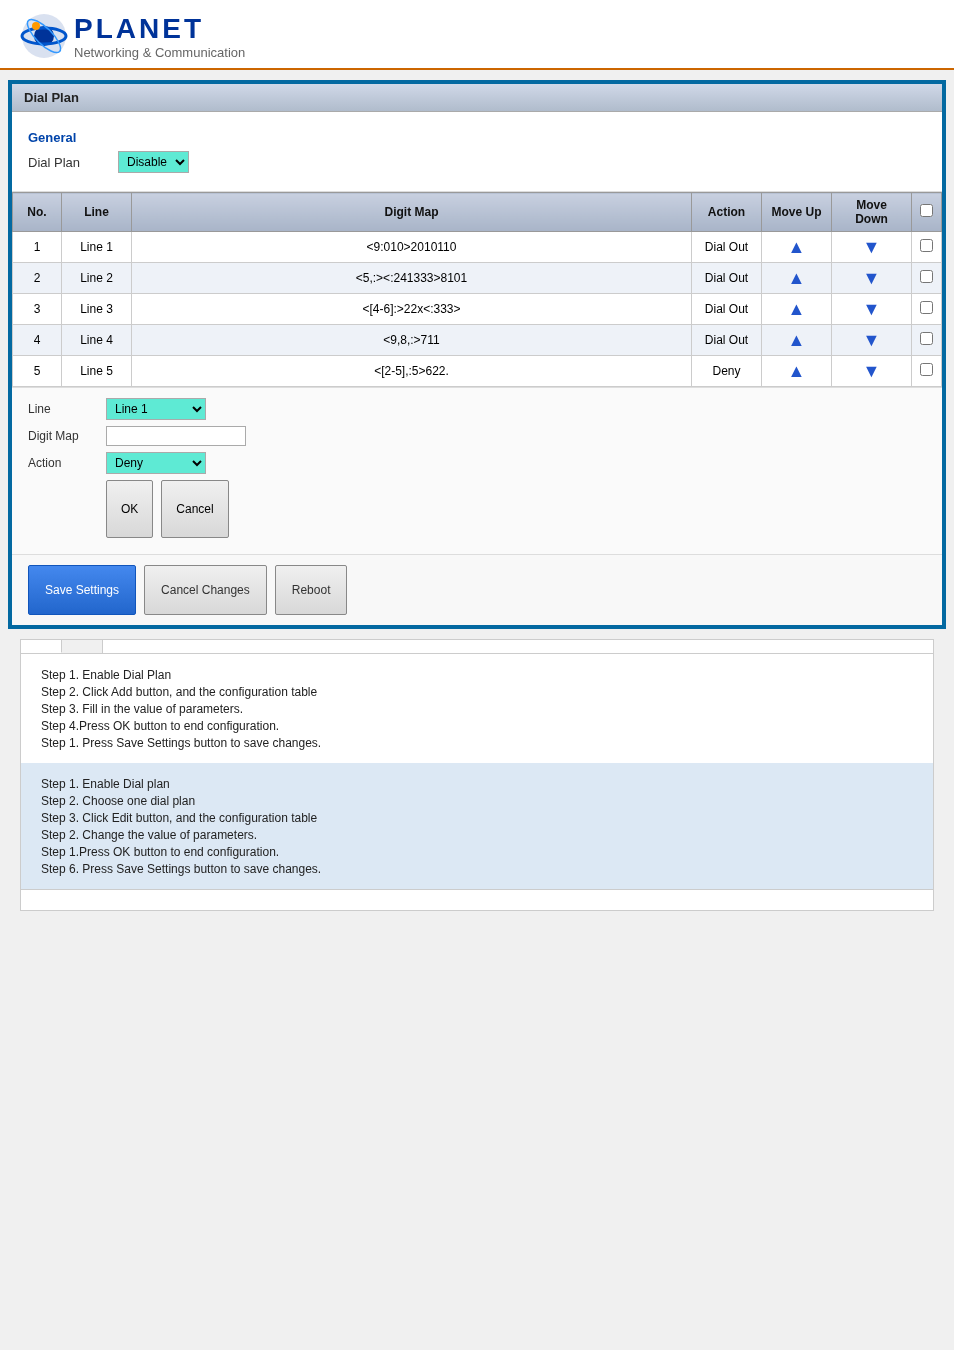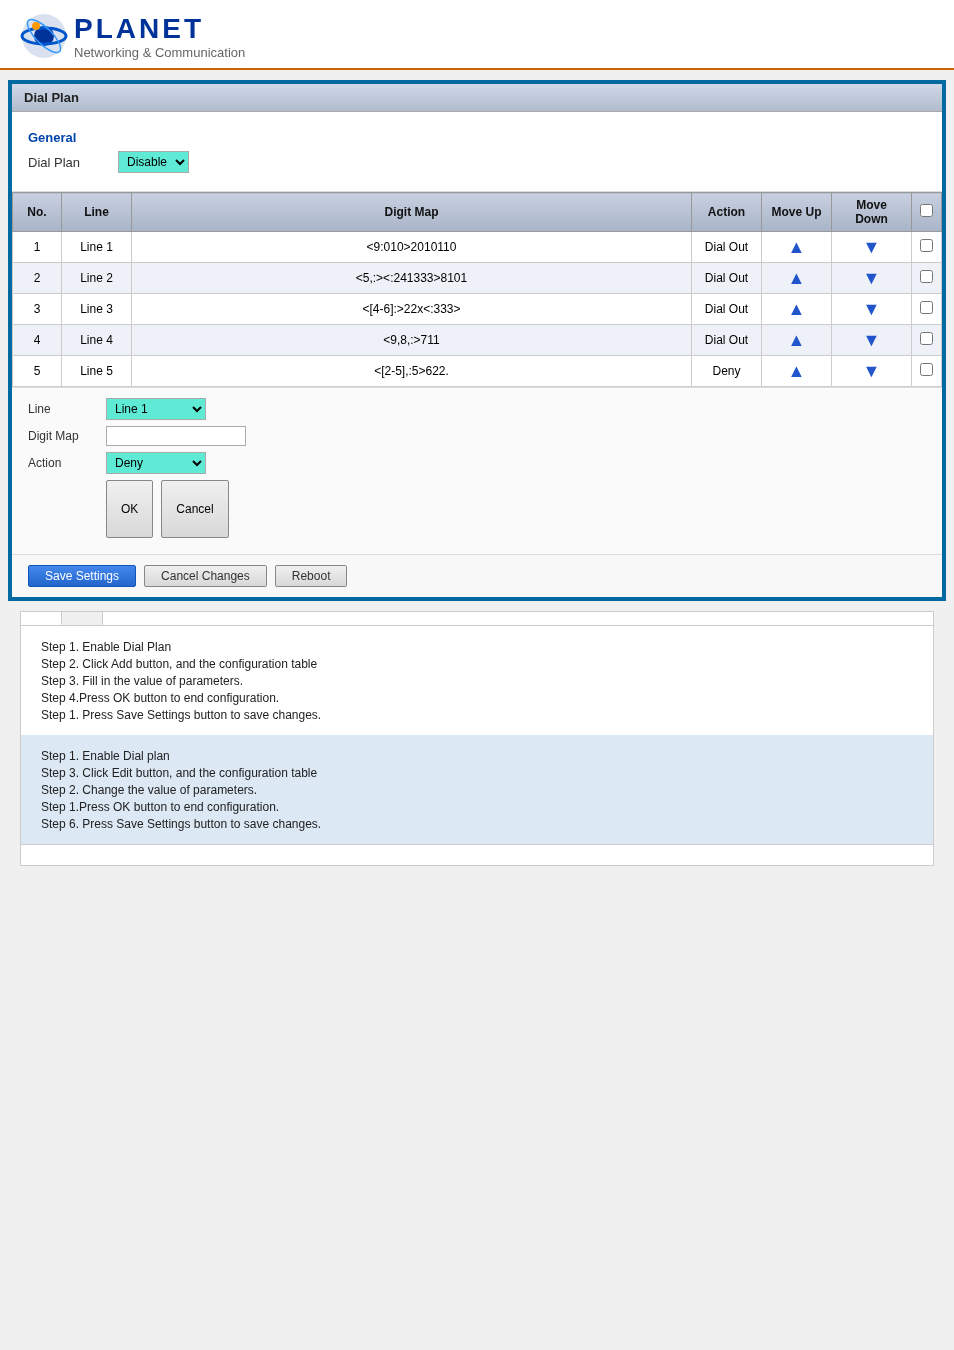--- a/index.html
+++ b/index.html
@@ -171,21 +171,21 @@
     
     .bottom-buttons {
       padding: 10px 16px;
       display: flex;
       gap: 8px;
       align-items: center;
       border-top: 1px solid #ddd;
       background: #f8f8f8;
     }
     .btn-save, .btn-cancel-changes, .btn-reboot {
-      padding: 3px 16px;
+      padding: 17px 16px;
       font-size: 12px;
       border: 1px solid #888;
       cursor: pointer;
       border-radius: 2px;
     }
     .btn-save {
       background: linear-gradient(to bottom, #4488ee, #2266cc);
       color: #fff;
       border-color: #1155bb;
     }
@@ -427,20 +427,21 @@
   <div class="help-section-white" id="helpAddSteps">
   <p class="help-step">Step 1. Enable Dial Plan</p>
       <p class="help-step">Step 2. Click Add button, and the configuration table</p>
       <p class="help-step">Step 3. Fill in the value of parameters.</p>
       <p class="help-step">Step 4.Press OK button to end configuration.</p>
       <p class="help-step">Step 1. Press Save Settings button to save changes.</p>
     </div>
 
   <div class="help-section-blue" id="helpEditSteps">
   <p class="help-step">Step 1. Enable Dial plan</p>
+      <p class="help-step">Step 2. Choose one dial plan</p>
       <p class="help-step">Step 3. Click Edit button, and the configuration table</p>
       <p class="help-step">Step 2. Change the value of parameters.</p>
       <p class="help-step">Step 1.Press OK button to end configuration.</p>
       <p class="help-step">Step 6. Press Save Settings button to save changes.</p>
     </div>
 
   <div class="help-section-bottom" style="height:20px;"></div>
 </div>
 
 </body></html>

